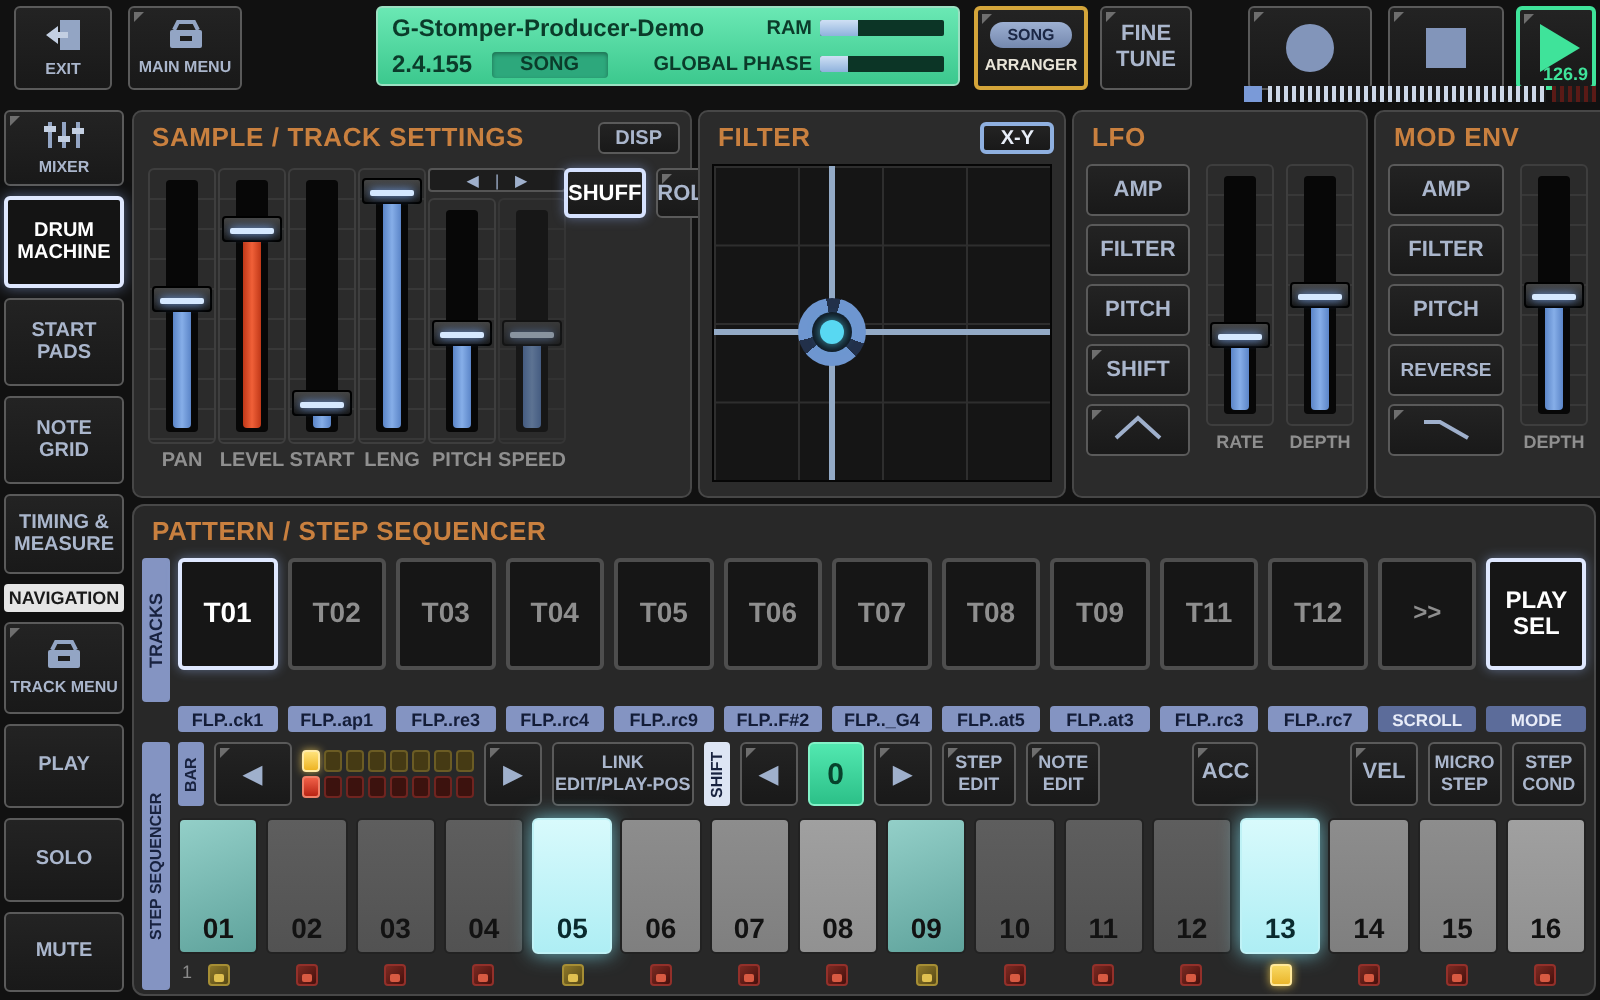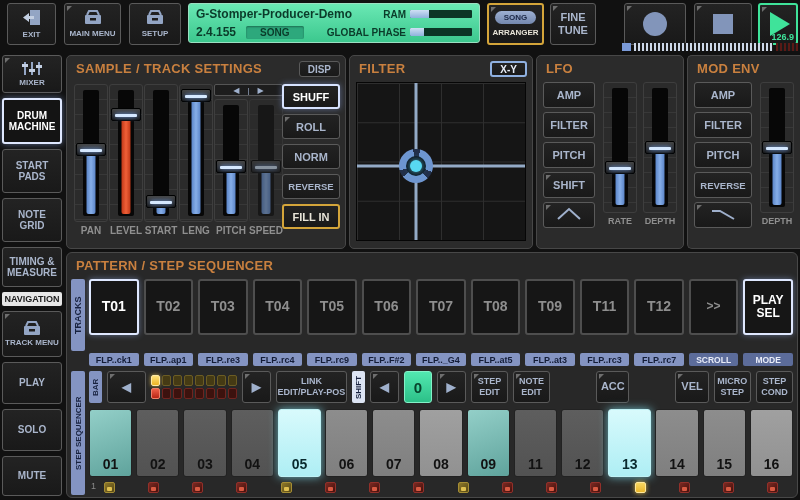--- a/index.html
+++ b/index.html
@@ -81,21 +81,21 @@
   .vslider.dimmed { opacity:.55; }
   .sl-label { font-size:10px; font-weight:bold; color:#8f8f8f; text-align:center; margin-top:3px; }
 
   
   .sliders-wrap { position:absolute; left:7px; top:28px; width:212px; height:160px; }
   .scol { position:absolute; top:0; width:34px; display:flex; flex-direction:column; }
   .scol .vslider { height:138px; }
   .scol.short .vslider { height:123px; margin-top:15px; }
   .ps-nav { position:absolute; left:140px; top:0; width:69px; height:12px; background:#1d1d1d; border:1px solid #555; border-radius:2px;
             display:flex; align-items:center; justify-content:center; gap:8px; color:#9fb0cc; font-size:8px; }
-  .sample-btns { position:absolute; right:5px; top:28px; width:58px; display:flex; flex-direction:column; gap:5px; }
+  .sample-btns { position:absolute; right:5px; top:28px; width:58px; display:flex; gap:5px; }
   .sample-btns .btn { height:25px; font-size:11px; }
   .sample-btns .btn:nth-child(4) { font-size:9.5px; }
 
   
   .xy-btn { border:2px solid #8fb0e0; color:#e8eef8; }
   .xy-pad { position:absolute; left:6px; right:6px; top:26px; bottom:7px; background:#151515; border:1px solid #060606;
             background-image:linear-gradient(to right,#2e2e2e 1px,transparent 1px),linear-gradient(to bottom,#2e2e2e 1px,transparent 1px);
             background-size:25% 25%; overflow:hidden; }
   .xline { position:absolute; left:0; right:0; top:var(--y); height:3px; background:#93aac6; transform:translateY(-50%); }
   .yline { position:absolute; top:0; bottom:0; left:var(--x); width:3px; background:#93aac6; transform:translateX(-50%); }
@@ -191,30 +191,20 @@
     <div class="btn tb notch" id="btn-mainmenu">
       <span class="ic">
         <svg width="20" height="15" viewBox="0 0 20 15">
             <path d="M4 5l2-4h8l2 4" fill="none" stroke="#93a5c4" stroke-width="2"></path>
             <rect x="2" y="5" width="16" height="9" rx="1" fill="#93a5c4"></rect>
             <rect x="7" y="8" width="6" height="2.5" fill="#1d1d1d"></rect>
           </svg>
       </span>
       <span>MAIN MENU</span>
     </div>
-    <div class="btn tb" id="btn-setup">
-      <span class="ic">
-        <svg width="20" height="15" viewBox="0 0 20 15">
-            <path d="M4 5l2-4h8l2 4" fill="none" stroke="#93a5c4" stroke-width="2"></path>
-            <rect x="2" y="5" width="16" height="9" rx="1" fill="#93a5c4"></rect>
-            <rect x="7" y="8" width="6" height="2.5" fill="#1d1d1d"></rect>
-          </svg>
-      </span>
-      <span>SETUP</span>
-    </div>
 
     <div class="display">
       <div class="disp-row">
         <span class="disp-title">G-Stomper-Producer-Demo</span>
         <span class="meter">
           <span>RAM</span>
           <span class="bar">
               <i style="--w: 30%;"></i>
             </span>
         </span>
@@ -596,20 +586,23 @@
       <div class="step mid">
           <span class="num">07</span>
         </div>
       <div class="step light">
           <span class="num">08</span>
         </div>
       <div class="step teal">
           <span class="num">09</span>
         </div>
       <div class="step dark">
+          <span class="num">10</span>
+        </div>
+      <div class="step dark">
           <span class="num">11</span>
         </div>
       <div class="step dark">
           <span class="num">12</span>
         </div>
       <div class="step cyan">
           <span class="num">13</span>
         </div>
       <div class="step mid">
           <span class="num">14</span>

